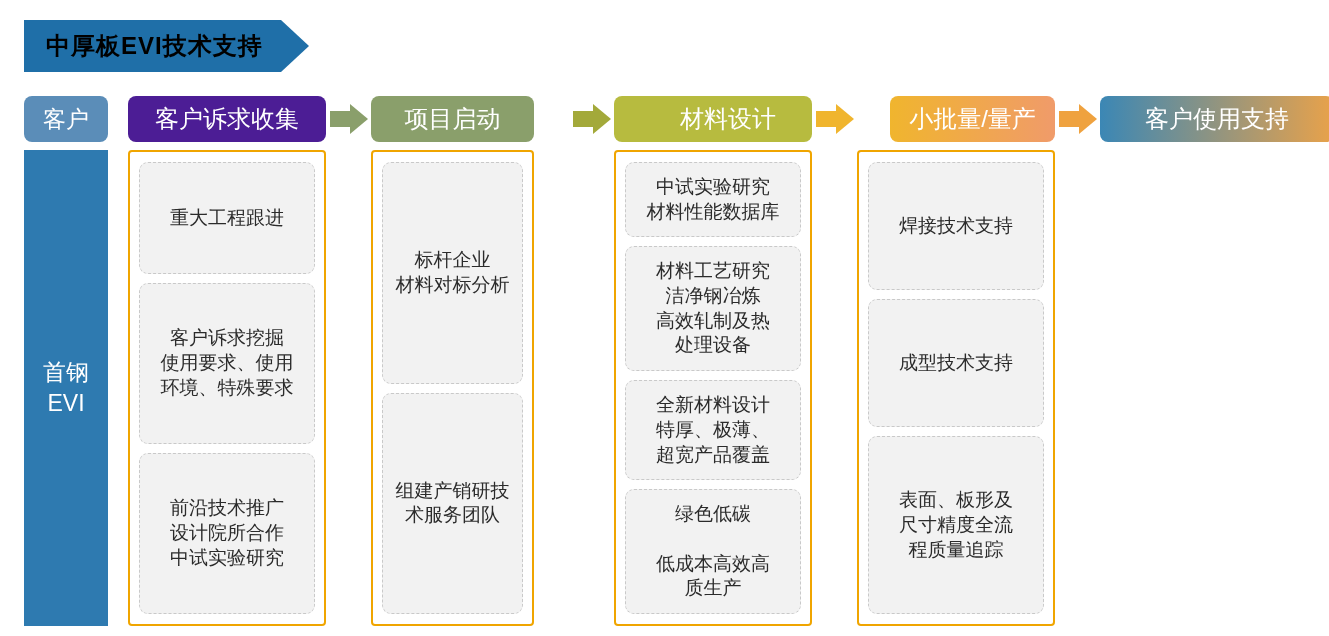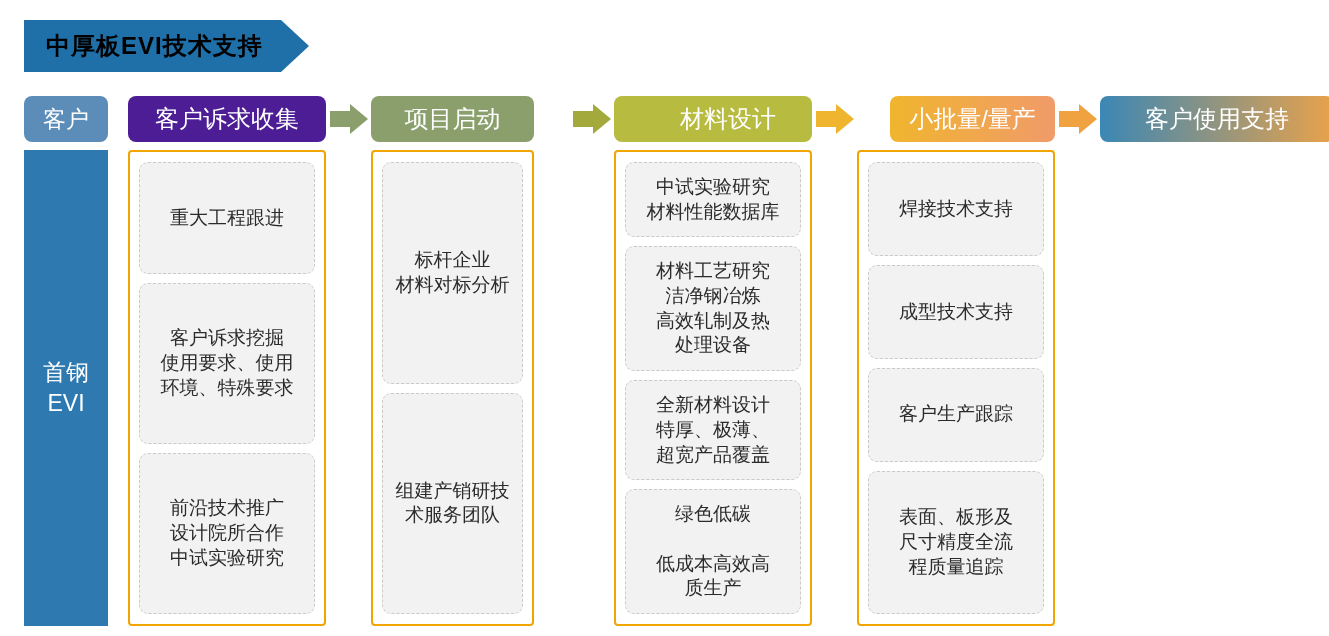--- a/index.html
+++ b/index.html
@@ -252,21 +252,20 @@
   <div class="arrow" id="arrow-3">
     <div class="shaft"></div>
       <div class="head"></div>
   </div>
 
   <div class="col" id="col-batch">
     <div class="col-header">小批量/量产</div>
     <div class="col-body">
       <div class="card">焊接技术支持</div>
       <div class="card">成型技术支持</div>
-      <div class="card">客户生产跟踪</div>
       <div class="card">表面、板形及
 尺寸精度全流
 程质量追踪</div>
     </div>
   </div>
 
   <div class="arrow" id="arrow-4">
     <div class="shaft"></div>
       <div class="head"></div>
   </div>

